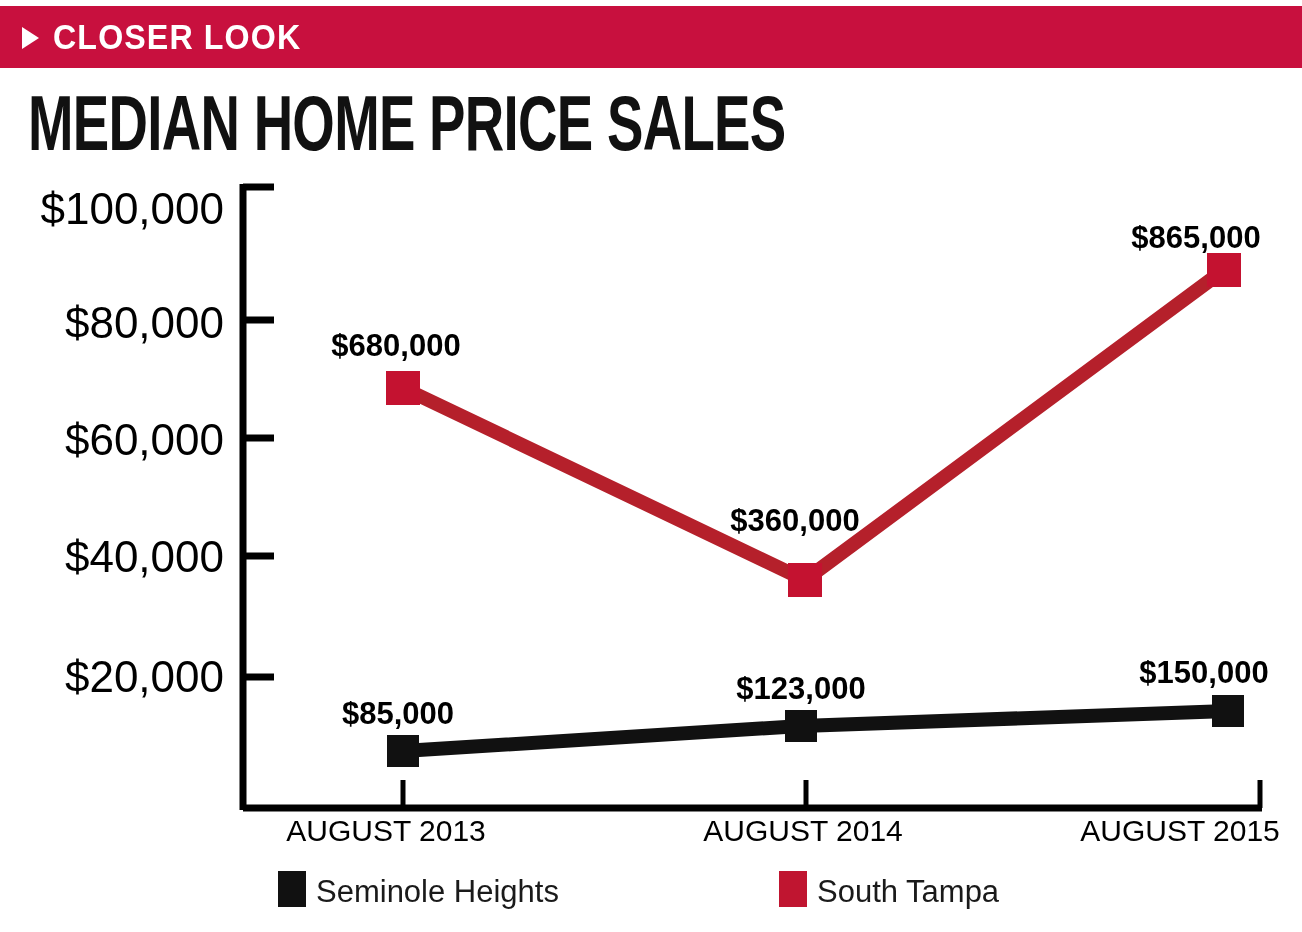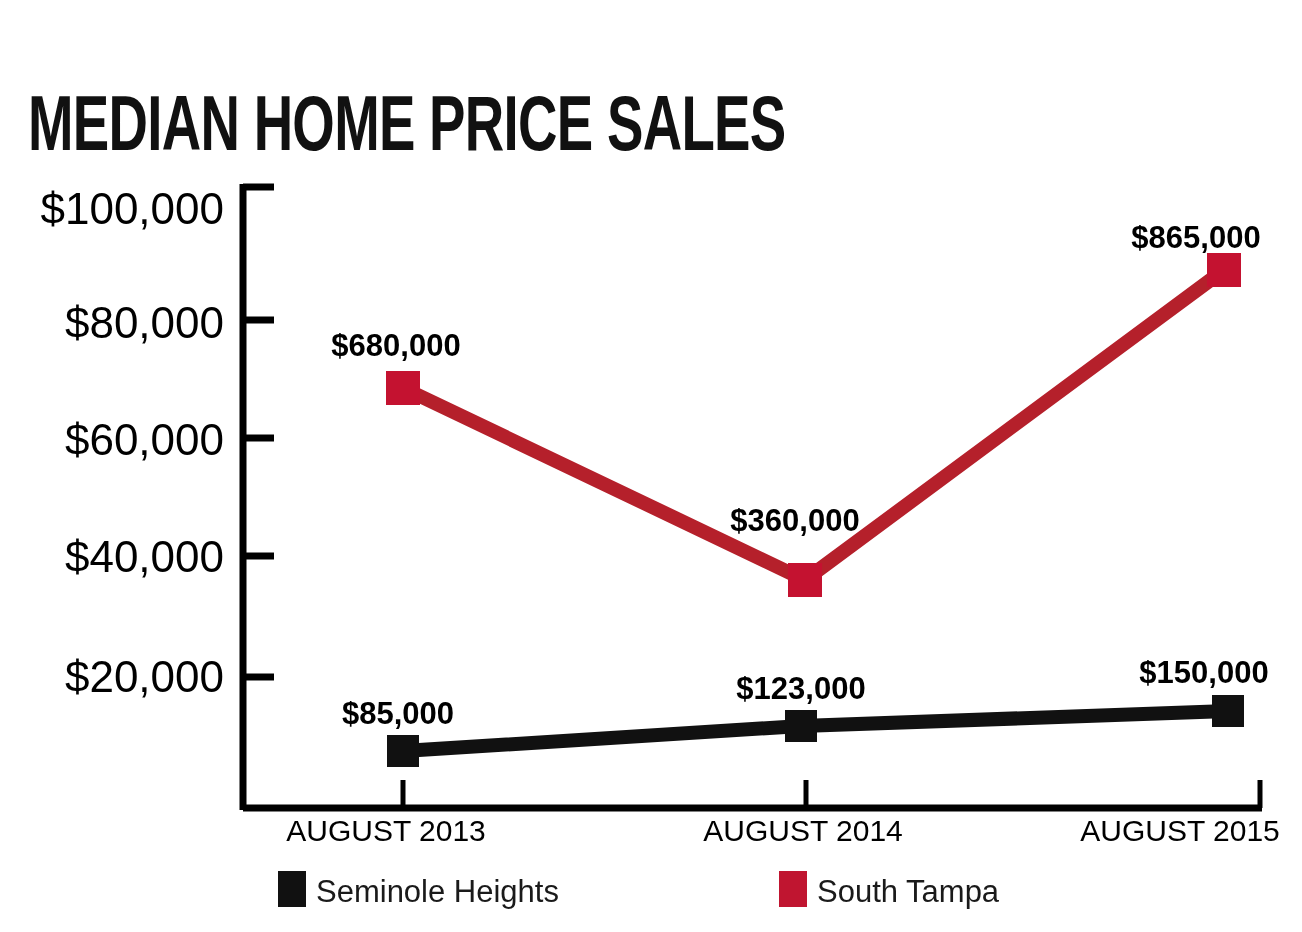--- a/index.html
+++ b/index.html
@@ -105,20 +105,24 @@
     font-family: "Liberation Sans", sans-serif;
     font-size: 31px;
     fill: #1a1a1a;
   }
 </style>
 </head>
 <body>
 
 <div class="page">
 
+  <div class="banner">
+    <span class="banner-arrow"></span>
+    <span class="banner-text">CLOSER LOOK</span>
+  </div>
 
   <div class="chart-title">MEDIAN HOME PRICE SALES</div>
 
   <div class="chart-wrap">
     <svg class="chart" viewBox="0 0 1302 932" xmlns="http://www.w3.org/2000/svg">
 
       <g>
         <text class="ytick-label" x="224" y="224" text-anchor="end">$100,000</text>
         <text class="ytick-label" x="224" y="338" text-anchor="end">$80,000</text>
         <text class="ytick-label" x="224" y="455" text-anchor="end">$60,000</text>

